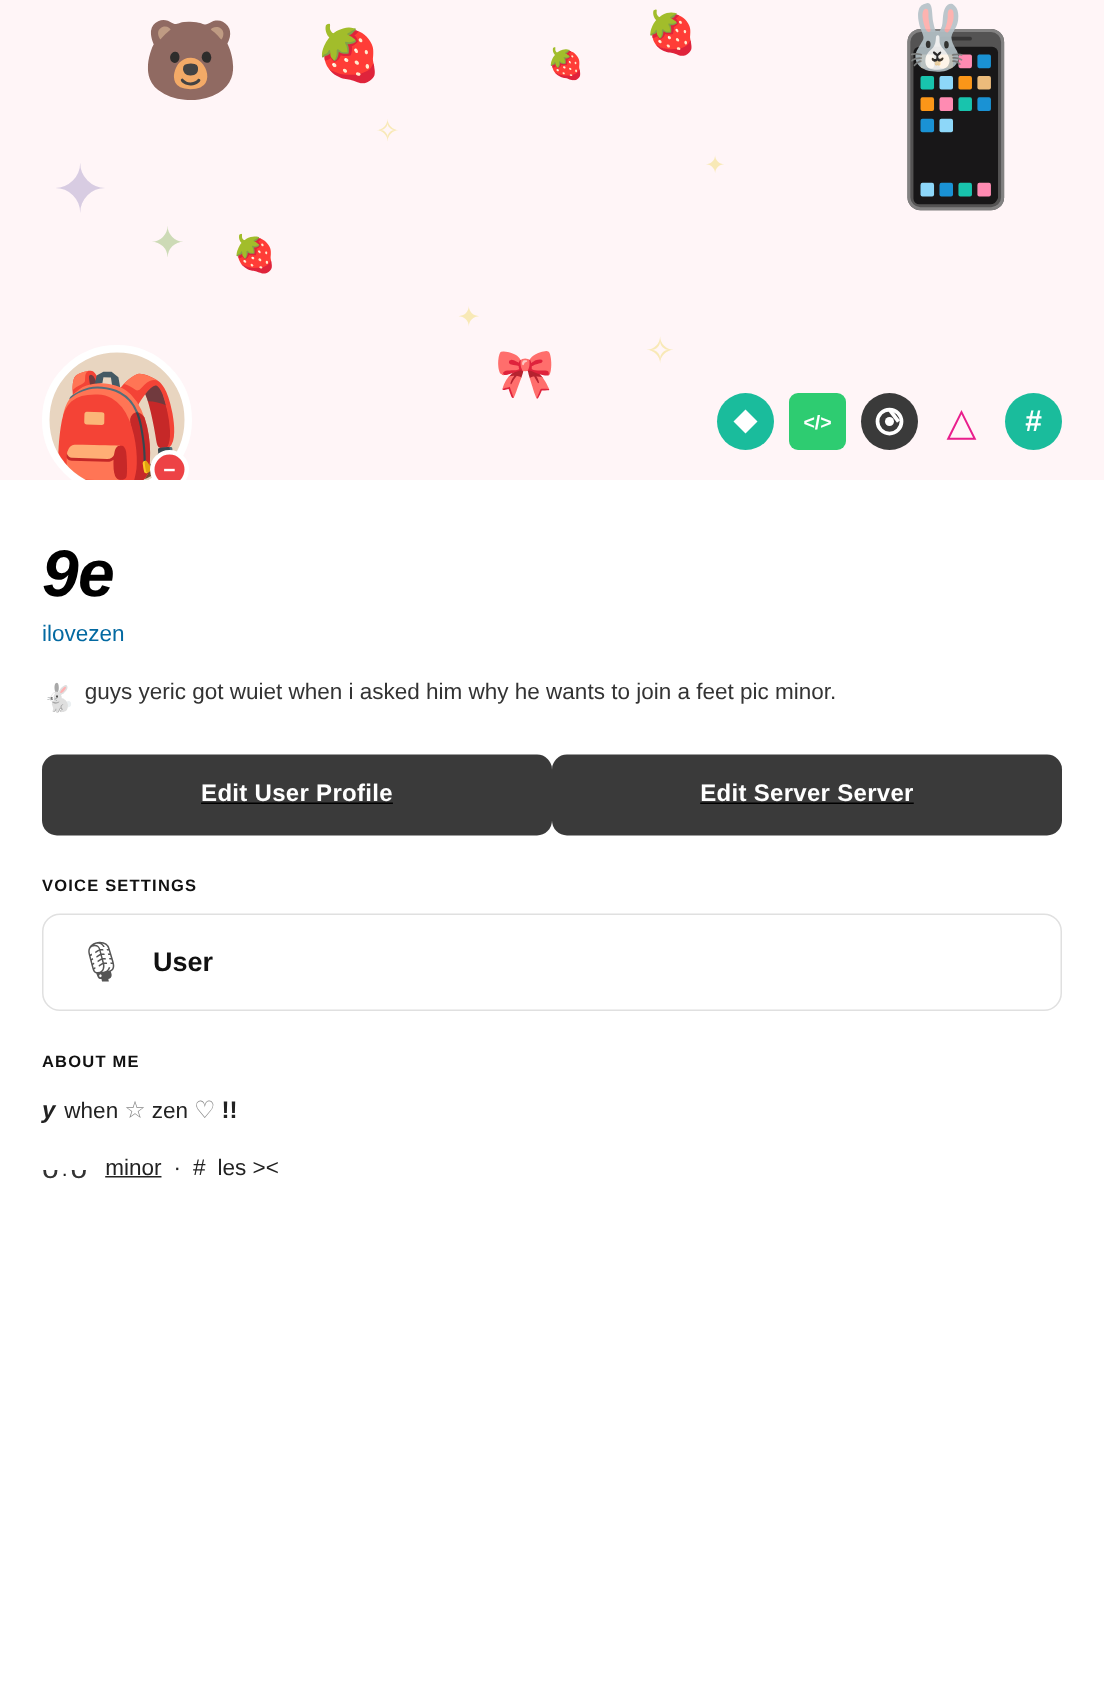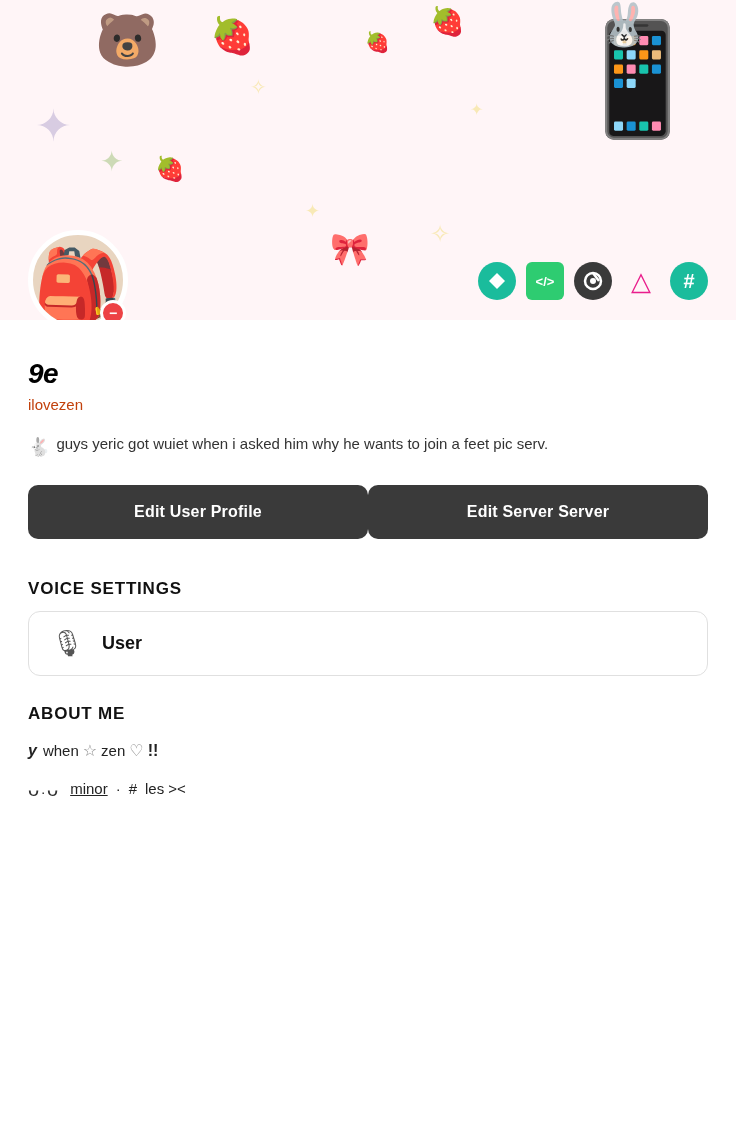--- a/index.html
+++ b/index.html
@@ -105,68 +105,69 @@
     .badge-pink { background: transparent; color: #e91e8c; font-size: 22px; }
     .badge-green2 { background: #1abc9c; color: white; }
 
     
     .profile-section {
       padding: 20px 28px 0 28px;
       margin-top: 18px;
     }
 
     .username-display {
-      font-size: 28px;
+      font-size: 44px;
       font-weight: 900;
       color: #000;
       font-style: italic;
       letter-spacing: -0.5px;
       margin-bottom: 6px;
     }
 
     .user-handle {
       font-size: 15px;
-      color: #c2410c;
+      color: #0369a1;
       margin-bottom: 20px;
     }
 
     .bio-section {
       font-size: 15px;
       color: #333;
       line-height: 1.5;
       margin-bottom: 24px;
       display: flex;
       align-items: flex-start;
       gap: 6px;
     }
 
     .bio-emoji { font-size: 18px; flex-shrink: 0; margin-top: 1px; }
 
     
     .buttons-row {
       display: flex;
-      margin-bottom: 40px;
+      margin-bottom: 28px;
+      text-decoration: underline;
     }
 
     .profile-btn {
       flex: 1;
       padding: 18px 10px;
       background: #3a3a3a;
       color: #fff;
       border: none;
       border-radius: 10px;
       font-size: 16px;
       font-weight: 700;
       cursor: pointer;
       letter-spacing: 0.2px;
     }
 
     
     .section-label {
-      font-size: 17px;
+      font-size: 11px;
       font-weight: 800;
       color: #111;
       letter-spacing: 0.8px;
       text-transform: uppercase;
       margin-bottom: 12px;
     }
 
     .voice-card {
       border: 1.5px solid #e0e0e0;
       border-radius: 12px;
@@ -279,21 +280,21 @@
     </div>
   </div>
 </div>
 
 <div class="profile-section">
   <div class="username-display">9e</div>
   <div class="user-handle">ilovezen</div>
 
   <div class="bio-section">
     <span class="bio-emoji">🐇</span>
-    <span>guys yeric got wuiet when i asked him why he wants to join a feet pic serv.</span>
+    <span>guys yeric got wuiet when i asked him why he wants to join a feet pic minor.</span>
   </div>
 
   <div class="buttons-row">
     <button class="profile-btn">Edit User Profile</button>
     <button class="profile-btn">Edit Server Server</button>
   </div>
 
   <div>
     <div class="section-label">VOICE SETTINGS</div>
     <div class="voice-card">

